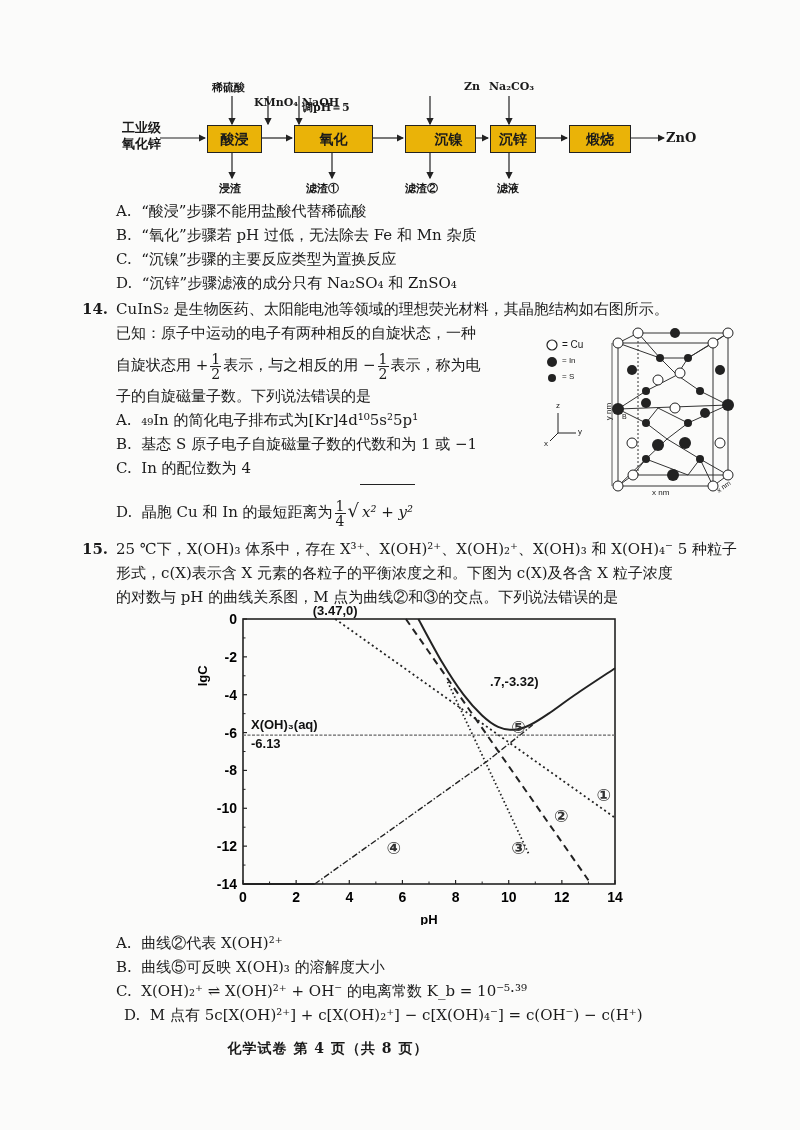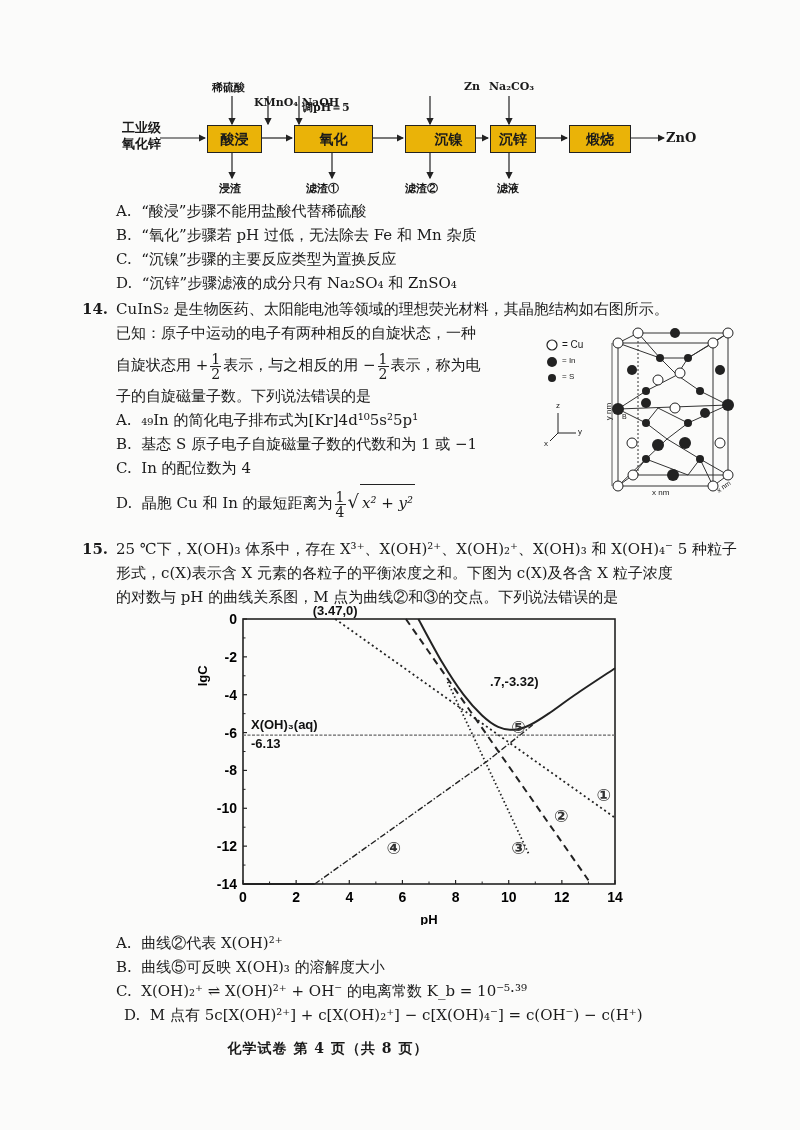--- a/index.html
+++ b/index.html
@@ -9,21 +9,21 @@
   .t{font-size:15px;line-height:22px;white-space:nowrap;}
   .b{font-weight:bold;}
   .sans{font-family:"Liberation Sans","DejaVu Sans",sans-serif;}
   
   .fbox{position:absolute;border:1.5px solid #222;background:#eab308;
         font-size:14px;font-weight:bold;text-align:center;line-height:26px;height:26px;}
   .flabel{position:absolute;font-size:11px;font-weight:bold;white-space:nowrap;}
   .frac{display:inline-block;vertical-align:middle;text-align:center;font-size:14px;line-height:14px;margin:0 2px;}
   .frac .num{display:block;border-bottom:1px solid #222;padding:0 1px;}
   .frac .den{display:block;}
-  .sqrt{display:inline-block;border-top:1px solid #222;padding:3px 2px;margin-left:1px;font-style:italic;}
+  .sqrt{display:inline-block;border-top:1px solid #222;padding:12px 2px;margin-left:1px;font-style:italic;}
   .footer{font-size:14px;font-weight:bold;letter-spacing:1px;}
 </style>
 </head>
 <body>
 
 <div class="abs" style="left:0;top:0;width:800px;height:200px;">
   <svg class="abs" style="left:0;top:0" width="800" height="200">
     <defs>
       <marker id="ah" markerWidth="6" markerHeight="6" refX="5" refY="3" orient="auto">
         <path d="M0,0 L6,3 L0,6 z" fill="#222"></path>

